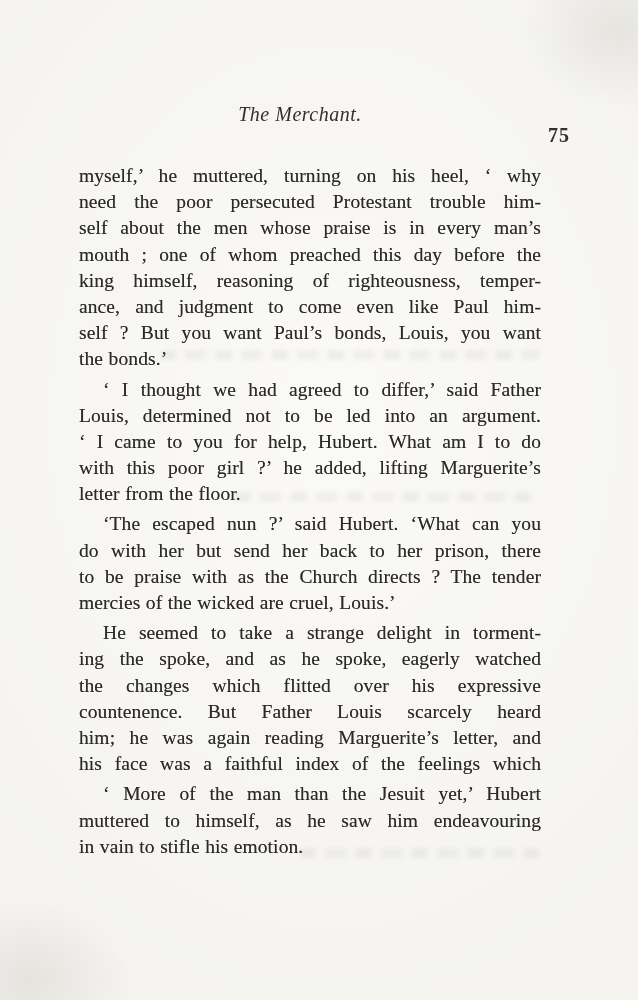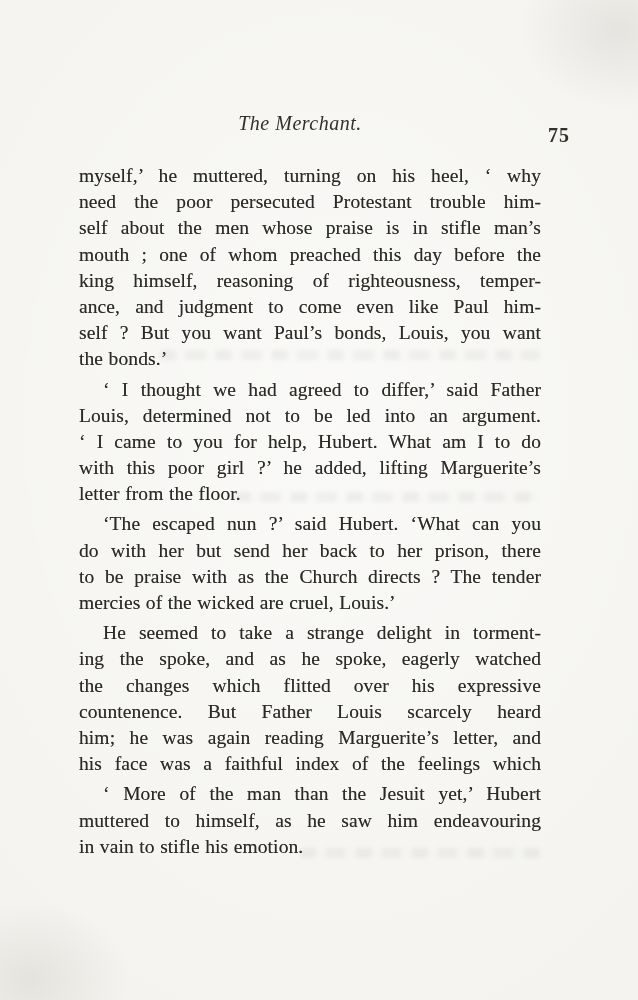--- a/index.html
+++ b/index.html
@@ -25,21 +25,21 @@
     pointer-events: none;
     width: 200px; height: 160px;
     background: radial-gradient(ellipse at center, rgba(90,85,75,0.10) 0%, rgba(90,85,75,0) 70%);
   }
   .corner-shade.bl { left: -70px; bottom: -60px; }
   .corner-shade.tr { right: -80px; top: -50px; }
 
   .running-header {
     position: absolute;
     left: 75px;
-    top: 108px;
+    top: 99px;
     width: 470px;
     height: 30px;
     line-height: 30px;
     font-family: Liberation Serif, serif;
   }
   .header-title {
     display: block;
     text-align: center;
     transform: translateX(-10px);
     font-style: italic;
@@ -117,21 +117,21 @@
   <div class="running-header">
     <span class="header-title">The Merchant.</span>
   </div>
 
   <span class="folio">75</span>
 
   <div class="text-block">
     <div class="para">
         <div class="line">myself,’ he muttered, turning on his heel, ‘ why</div>
         <div class="line">need the poor persecuted Protestant trouble him-</div>
-        <div class="line">self about the men whose praise is in stifle man’s</div>
+        <div class="line">self about the men whose praise is in every man’s</div>
         <div class="line">mouth ; one of whom preached this day before the</div>
         <div class="line">king himself, reasoning of righteousness, temper-</div>
         <div class="line">ance, and judgment to come even like Paul him-</div>
         <div class="line">self ? But you want Paul’s bonds, Louis, you want</div>
         <div class="line last">the bonds.’</div>
       </div>
     <div class="para">
         <div class="line indent">‘ I thought we had agreed to differ,’ said Father</div>
         <div class="line">Louis, determined not to be led into an argument.</div>
         <div class="line">‘ I came to you for help, Hubert. What am I to do</div>

